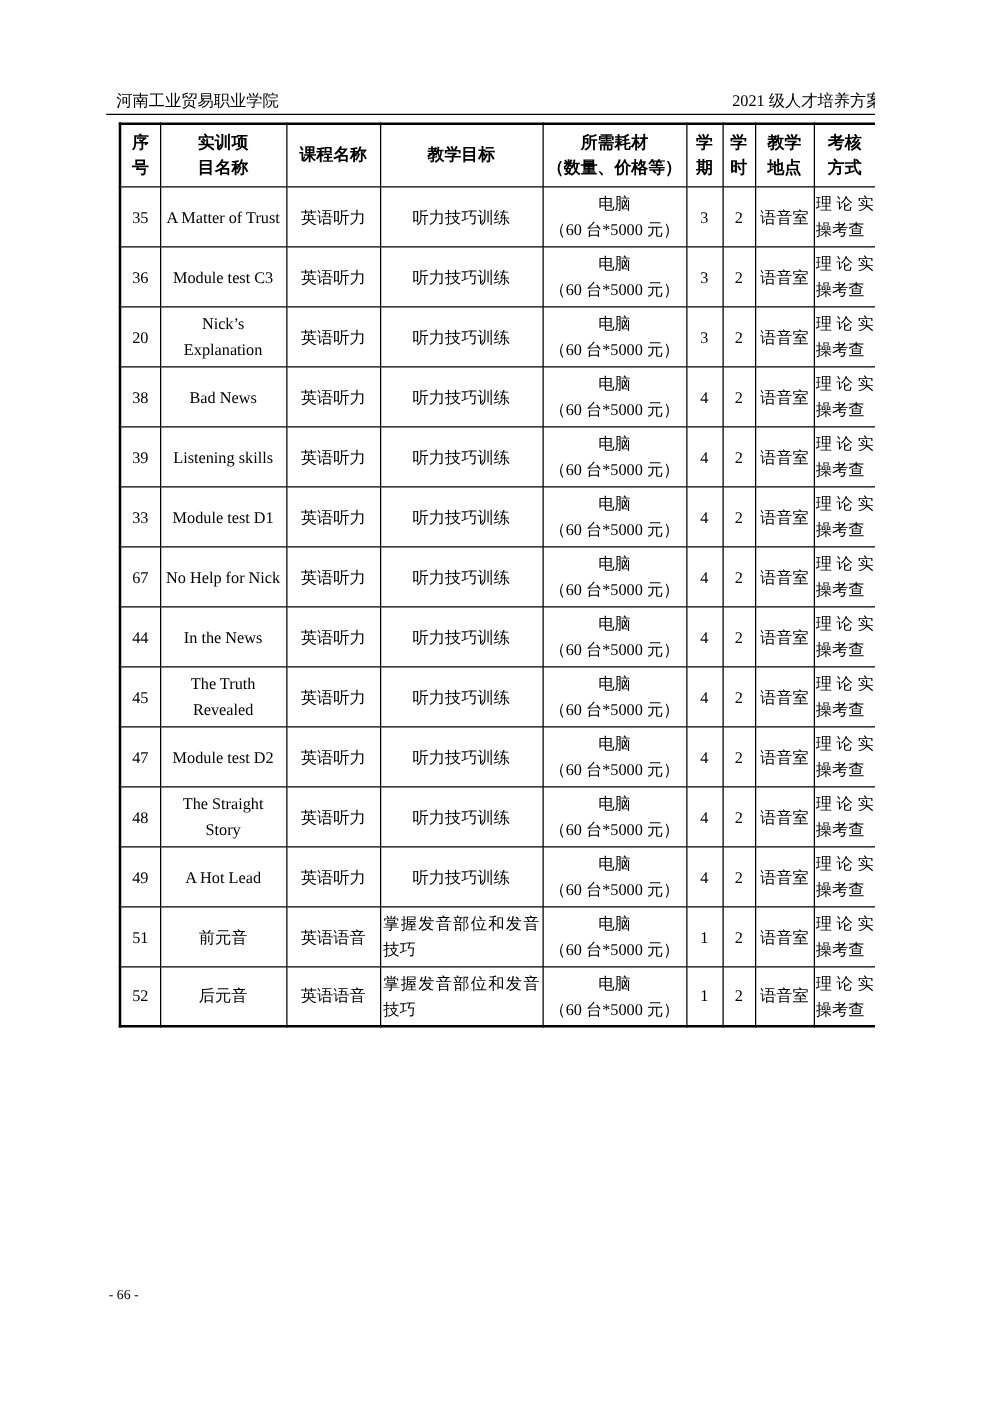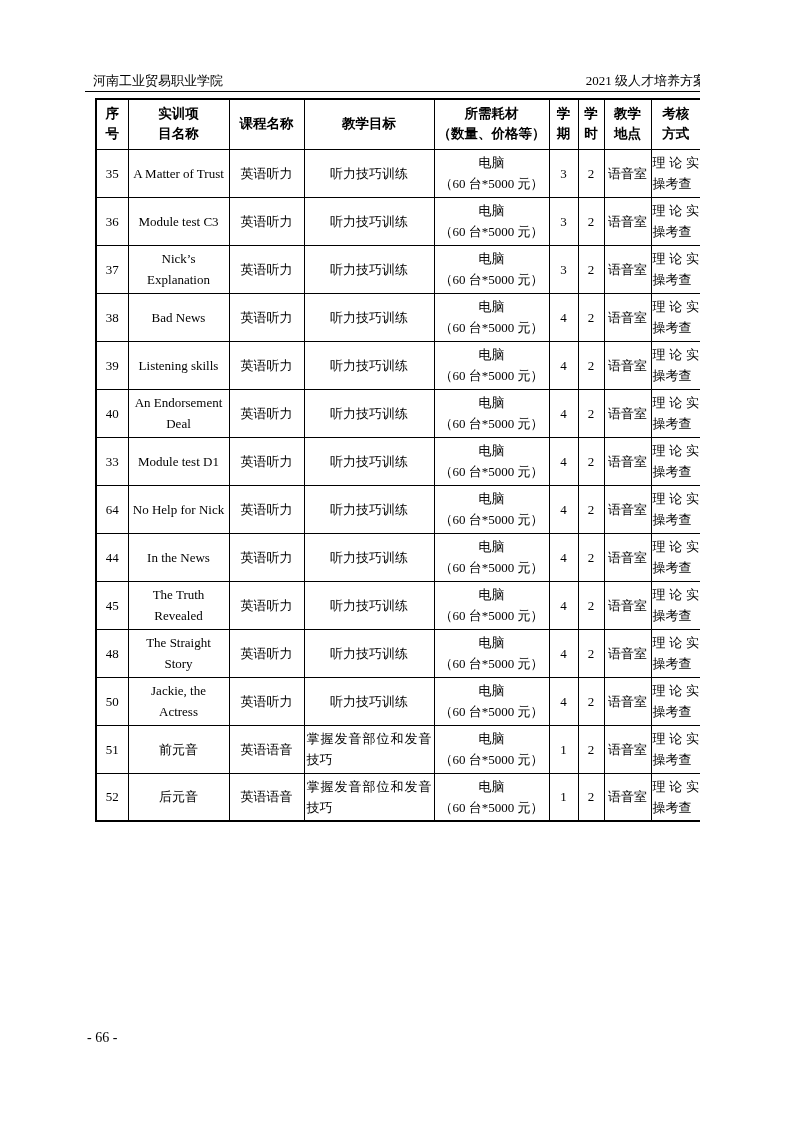--- a/index.html
+++ b/index.html
@@ -39,21 +39,21 @@
   .tbl tbody tr { height:48px; }
   .hl { display:block; }
   td.just {
     text-align:justify;
     text-align-last:auto;
   }
   td[data-name="cell-assessment"] { padding:1px 1px; }
   td[data-name="cell-materials"] div { white-space:nowrap;text-align:center; }
   .footer {
     position:absolute; top:1030px; left:87px;
-    font-size:14px;
+    font-size:11px;
   }
 </style>
 </head>
 <body>
 
 <div class="page" data-name="document-page">
 
   <div class="hdr" data-name="page-header">
     <span data-name="header-school-name">河南工业贸易职业学院</span>
     <span data-name="header-plan-title">2021 级人才培养方案</span>
@@ -135,21 +135,21 @@
           <td data-name="cell-materials">
             <div data-name="materials-item">电脑</div>
             <div data-name="materials-spec">（60 台*5000 元）</div>
           </td>
           <td data-name="cell-semester">3</td>
           <td data-name="cell-hours">2</td>
           <td data-name="cell-location">语音室</td>
           <td data-name="cell-assessment" class="just">理论实操考查</td>
         </tr>
         <tr data-name="table-row">
-          <td data-name="cell-no">37</td>
+          <td data-name="cell-no">20</td>
           <td data-name="cell-project">Nick’s Explanation</td>
           <td data-name="cell-course">英语听力</td>
           <td data-name="cell-objective">听力技巧训练</td>
           <td data-name="cell-materials">
             <div data-name="materials-item">电脑</div>
             <div data-name="materials-spec">（60 台*5000 元）</div>
           </td>
           <td data-name="cell-semester">3</td>
           <td data-name="cell-hours">2</td>
           <td data-name="cell-location">语音室</td>
@@ -177,49 +177,35 @@
           <td data-name="cell-materials">
             <div data-name="materials-item">电脑</div>
             <div data-name="materials-spec">（60 台*5000 元）</div>
           </td>
           <td data-name="cell-semester">4</td>
           <td data-name="cell-hours">2</td>
           <td data-name="cell-location">语音室</td>
           <td data-name="cell-assessment" class="just">理论实操考查</td>
         </tr>
         <tr data-name="table-row">
-          <td data-name="cell-no">40</td>
-          <td data-name="cell-project">An Endorsement Deal</td>
-          <td data-name="cell-course">英语听力</td>
-          <td data-name="cell-objective">听力技巧训练</td>
-          <td data-name="cell-materials">
-            <div data-name="materials-item">电脑</div>
-            <div data-name="materials-spec">（60 台*5000 元）</div>
-          </td>
-          <td data-name="cell-semester">4</td>
-          <td data-name="cell-hours">2</td>
-          <td data-name="cell-location">语音室</td>
-          <td data-name="cell-assessment" class="just">理论实操考查</td>
-        </tr>
-        <tr data-name="table-row">
           <td data-name="cell-no">33</td>
           <td data-name="cell-project">Module test D1</td>
           <td data-name="cell-course">英语听力</td>
           <td data-name="cell-objective">听力技巧训练</td>
           <td data-name="cell-materials">
             <div data-name="materials-item">电脑</div>
             <div data-name="materials-spec">（60 台*5000 元）</div>
           </td>
           <td data-name="cell-semester">4</td>
           <td data-name="cell-hours">2</td>
           <td data-name="cell-location">语音室</td>
           <td data-name="cell-assessment" class="just">理论实操考查</td>
         </tr>
         <tr data-name="table-row">
-          <td data-name="cell-no">64</td>
+          <td data-name="cell-no">67</td>
           <td data-name="cell-project">No Help for Nick</td>
           <td data-name="cell-course">英语听力</td>
           <td data-name="cell-objective">听力技巧训练</td>
           <td data-name="cell-materials">
             <div data-name="materials-item">电脑</div>
             <div data-name="materials-spec">（60 台*5000 元）</div>
           </td>
           <td data-name="cell-semester">4</td>
           <td data-name="cell-hours">2</td>
           <td data-name="cell-location">语音室</td>
@@ -247,36 +233,50 @@
           <td data-name="cell-materials">
             <div data-name="materials-item">电脑</div>
             <div data-name="materials-spec">（60 台*5000 元）</div>
           </td>
           <td data-name="cell-semester">4</td>
           <td data-name="cell-hours">2</td>
           <td data-name="cell-location">语音室</td>
           <td data-name="cell-assessment" class="just">理论实操考查</td>
         </tr>
         <tr data-name="table-row">
+          <td data-name="cell-no">47</td>
+          <td data-name="cell-project">Module test D2</td>
+          <td data-name="cell-course">英语听力</td>
+          <td data-name="cell-objective">听力技巧训练</td>
+          <td data-name="cell-materials">
+            <div data-name="materials-item">电脑</div>
+            <div data-name="materials-spec">（60 台*5000 元）</div>
+          </td>
+          <td data-name="cell-semester">4</td>
+          <td data-name="cell-hours">2</td>
+          <td data-name="cell-location">语音室</td>
+          <td data-name="cell-assessment" class="just">理论实操考查</td>
+        </tr>
+        <tr data-name="table-row">
           <td data-name="cell-no">48</td>
           <td data-name="cell-project">The Straight Story</td>
           <td data-name="cell-course">英语听力</td>
           <td data-name="cell-objective">听力技巧训练</td>
           <td data-name="cell-materials">
             <div data-name="materials-item">电脑</div>
             <div data-name="materials-spec">（60 台*5000 元）</div>
           </td>
           <td data-name="cell-semester">4</td>
           <td data-name="cell-hours">2</td>
           <td data-name="cell-location">语音室</td>
           <td data-name="cell-assessment" class="just">理论实操考查</td>
         </tr>
         <tr data-name="table-row">
-          <td data-name="cell-no">50</td>
-          <td data-name="cell-project">Jackie, the Actress</td>
+          <td data-name="cell-no">49</td>
+          <td data-name="cell-project">A Hot Lead</td>
           <td data-name="cell-course">英语听力</td>
           <td data-name="cell-objective">听力技巧训练</td>
           <td data-name="cell-materials">
             <div data-name="materials-item">电脑</div>
             <div data-name="materials-spec">（60 台*5000 元）</div>
           </td>
           <td data-name="cell-semester">4</td>
           <td data-name="cell-hours">2</td>
           <td data-name="cell-location">语音室</td>
           <td data-name="cell-assessment" class="just">理论实操考查</td>

